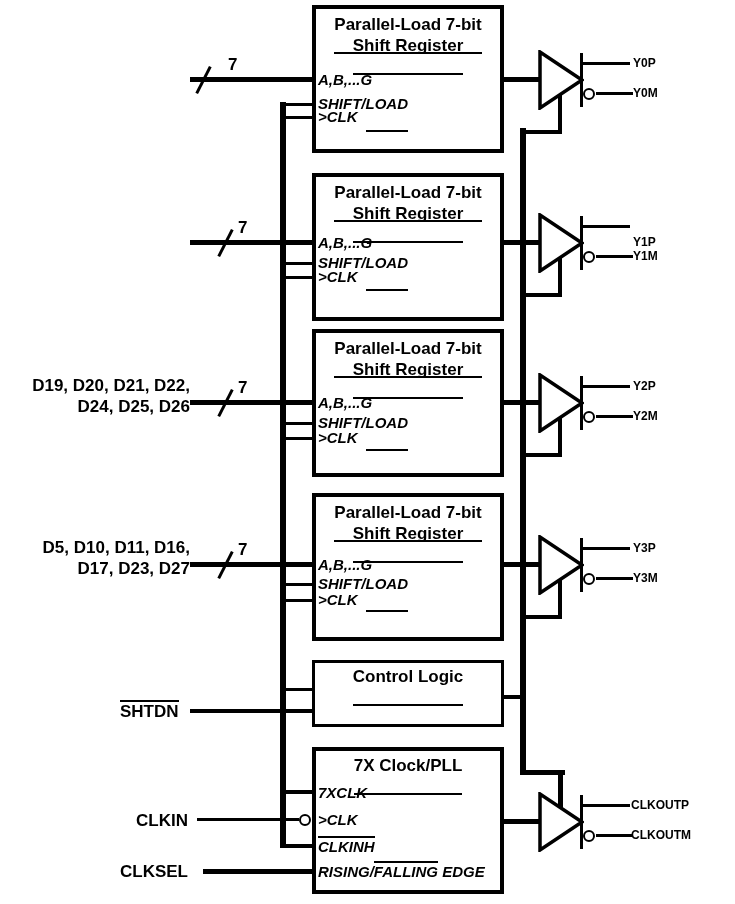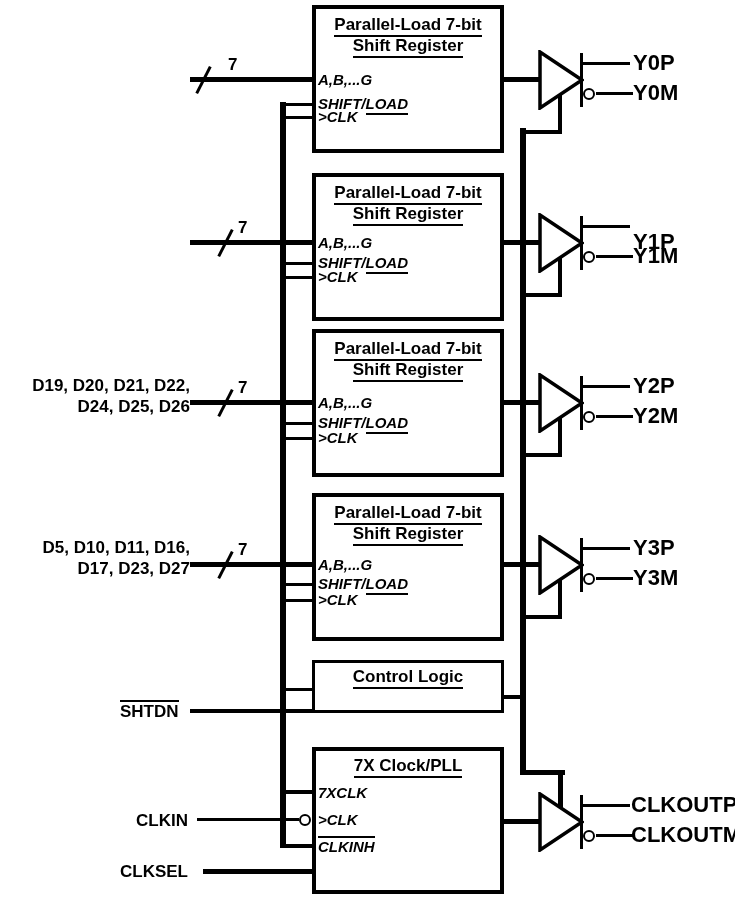--- a/index.html
+++ b/index.html
@@ -5,31 +5,31 @@
   html,body{margin:0;padding:0;background:#ffffff;}
   #diagram{
     position:relative;width:735px;height:904px;background:#ffffff;
     font-family:"Liberation Sans","DejaVu Sans",sans-serif;
     font-weight:bold;color:#000;overflow:hidden;
   }
   .h,.v{position:absolute;background:#000;}
   .block{position:absolute;background:#fff;border:4px solid #000;box-sizing:border-box;}
   .block.thin{border-width:3px;}
   .blocktitle{text-align:center;font-size:17px;line-height:21px;white-space:nowrap;}
-  .ul{border-bottom:2px solid #000;padding-bottom:1px;}
+  .ul{border-bottom:2px solid #000;padding-bottom:18px;}
   .ol{border-top:2px solid #000;padding-top:0px;}
   .pin{position:absolute;font-size:15px;line-height:18px;white-space:nowrap;font-style:italic;}
   .inlabel{position:absolute;left:2px;width:188px;text-align:right;font-size:17px;line-height:21px;}
   .seven{position:absolute;font-size:17px;line-height:20px;}
   .slash{position:absolute;width:3px;height:30px;background:#000;transform:rotate(27deg);}
   .buf{position:absolute;}
   .buf polygon{fill:#fff;stroke:#000;stroke-width:3.5;}
   .bar{position:absolute;width:3px;height:54px;background:#000;}
   .bubble{position:absolute;width:8px;height:8px;border:2.5px solid #000;border-radius:50%;background:#fff;box-sizing:content-box;}
-  .outlabel{position:absolute;font-size:22px;line-height:20px;white-space:nowrap;}
+  .outlabel{position:absolute;font-size:12px;line-height:20px;white-space:nowrap;}
   .siglabel{position:absolute;font-size:17px;line-height:21px;white-space:nowrap;}
 </style>
 </head>
 <body>
 
 <div id="diagram">
 
   <div class="v" style="left:280px;top:102px;width:6px;height:746px"></div>
   <div class="v" style="left:520px;top:128px;width:6px;height:646px"></div>
 
@@ -146,38 +146,39 @@
     </svg>
   <div class="bar" style="left:580px;top:538px"></div>
   <div class="h" style="left:582px;top:547px;width:48px;height:3px"></div>
   <div class="bubble" style="left:583px;top:573px"></div>
   <div class="h" style="left:596px;top:577px;width:37px;height:3px"></div>
   <div class="outlabel" style="left:633px;top:538px">Y3P</div>
   <div class="outlabel" style="left:633px;top:568px">Y3M</div>
   <div class="v" style="left:558px;top:579px;width:4px;height:40px"></div>
   <div class="h" style="left:520px;top:615px;width:42px;height:4px"></div>
 
-  <div class="block thin" style="left:312px;top:660px;width:192px;height:53px">
+  <div class="block thin" style="left:312px;top:660px;width:192px;height:67px">
     <div class="blocktitle" style="padding-top:3px">
       <div><span class="ul">Control Logic</span></div>
     </div>
   </div>
   <div class="h" style="left:282px;top:688px;width:30px;height:3px"></div>
   <div class="h" style="left:190px;top:709px;width:122px;height:4px"></div>
   <div class="siglabel" style="left:120px;top:701px"><span class="ol">SHTDN</span></div>
   <div class="h" style="left:502px;top:695px;width:24px;height:4px"></div>
 
   <div class="block" style="left:312px;top:747px;width:192px;height:147px">
     <div class="blocktitle" style="padding-top:4px">
       <div><span class="ul">7X Clock/PLL</span></div>
     </div>
   </div>
   <div class="pin" style="left:318px;top:784px">7XCLK</div>
   <div class="pin" style="left:318px;top:811px">&gt;CLK</div>
   <div class="pin" style="left:318px;top:838px"><span class="ol">CLKINH</span></div>
+  <div class="pin" style="left:318px;top:863px"><span>RISING/</span><span class="ol">FALLING</span><span> EDGE</span></div>
   <div class="h" style="left:282px;top:790px;width:30px;height:4px"></div>
   <div class="h" style="left:280px;top:844px;width:32px;height:4px"></div>
   <div class="h" style="left:197px;top:818px;width:102px;height:3px"></div>
   <div class="bubble" style="left:299px;top:814px"></div>
   <div class="siglabel" style="left:136px;top:810px">CLKIN</div>
   <div class="h" style="left:203px;top:869px;width:109px;height:5px"></div>
   <div class="siglabel" style="left:120px;top:861px">CLKSEL</div>
 
   <div class="h" style="left:520px;top:770px;width:45px;height:5px"></div>
   <div class="v" style="left:558px;top:770px;width:5px;height:38px"></div>

